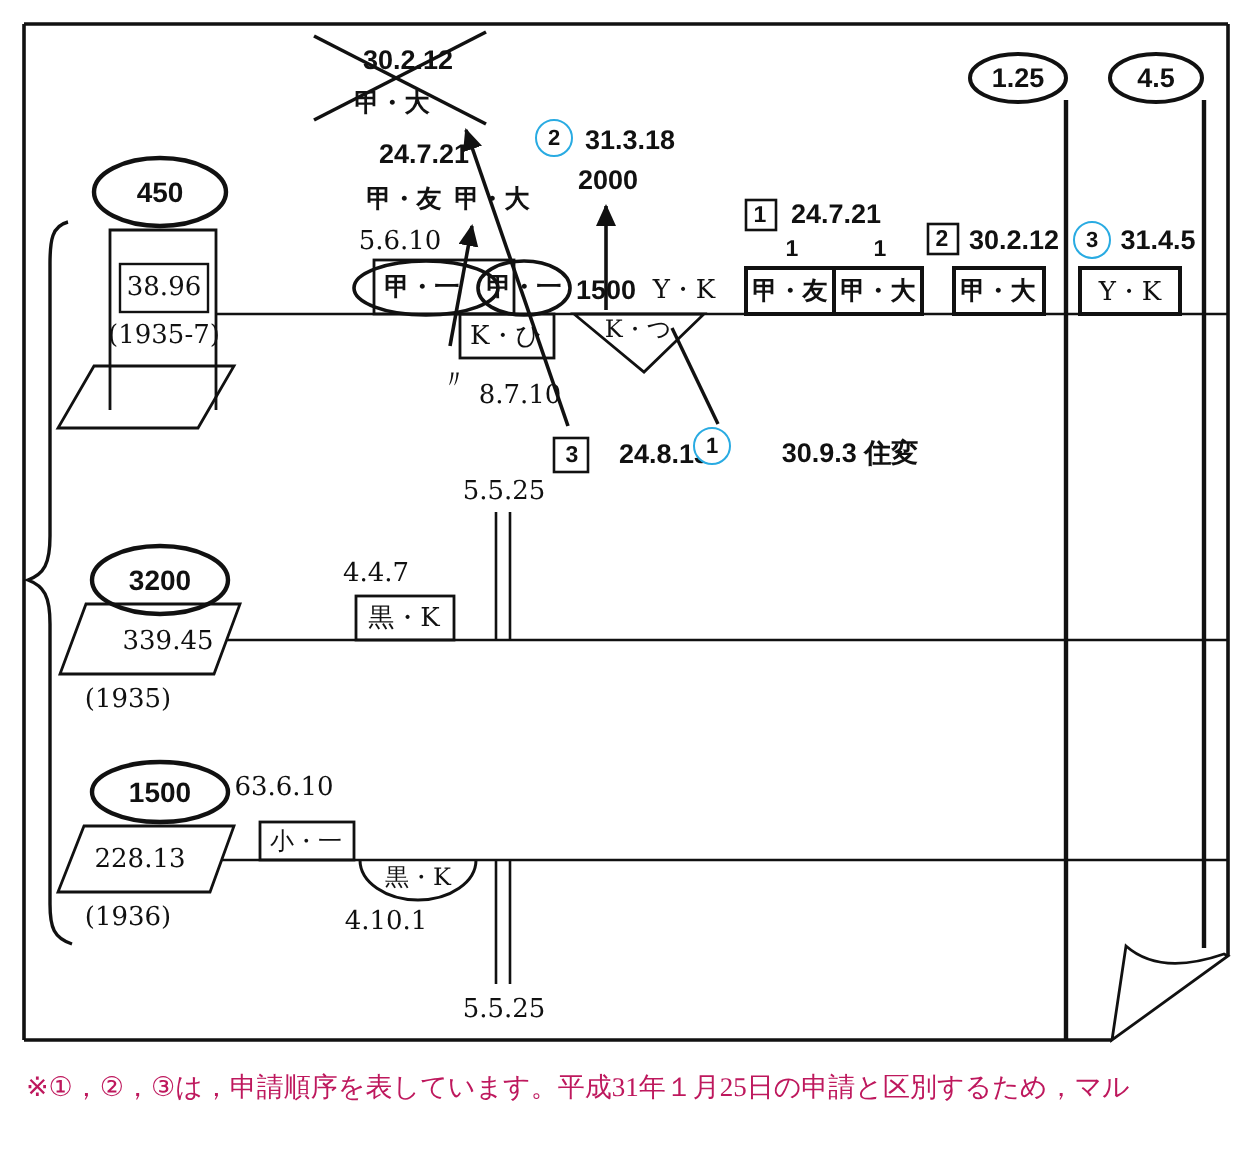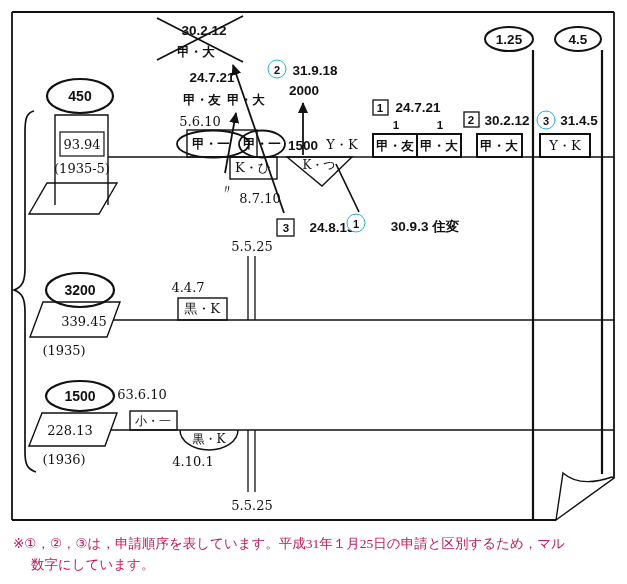--- a/index.html
+++ b/index.html
@@ -101,21 +101,21 @@
   <div class="t go" style="left:202px;top:100px">甲・友</div>
   <div class="t go" style="left:246px;top:100px">甲・大</div>
   <div class="t serif" style="left:200px;top:121px">5.6.10</div>
 
   <div class="t go" style="left:211px;top:144px">甲・一</div>
   <div class="t go" style="left:262px;top:144px">甲・一</div>
   <div class="t serif" style="left:253px;top:168px">K・ひ</div>
   <div class="t serif" style="left:227px;top:190px">〃</div>
 
   <div class="circ" style="left:277px;top:69px">2</div>
-  <div class="t sans" style="left:315px;top:70px">31.9.18</div>
+  <div class="t sans" style="left:315px;top:70px">31.3.18</div>
   <div class="t sans" style="left:304px;top:90px">2000</div>
 
   <div class="t sans" style="left:303px;top:145px">1500</div>
   <div class="t serif" style="left:342px;top:145px">Y・K</div>
   <div class="t serif-sm" style="left:319px;top:165px">K・つ</div>
   <div class="t serif" style="left:260px;top:198px">8.7.10</div>
 
   <div class="t sans-sm" style="left:286px;top:228px">3</div>
   <div class="t sans" style="left:332px;top:227px">24.8.13</div>
 
@@ -137,33 +137,32 @@
   <div class="t go" style="left:499px;top:146px">甲・大</div>
 
   <div class="circ" style="left:546px;top:120px">3</div>
   <div class="t sans" style="left:579px;top:120px">31.4.5</div>
   <div class="t serif" style="left:565px;top:146px">Y・K</div>
 
   <div class="t sans" style="left:509px;top:39px">1.25</div>
   <div class="t sans" style="left:578px;top:39px">4.5</div>
 
   <div class="t num" style="left:80px;top:96px">450</div>
-  <div class="t serif" style="left:82px;top:144px">93.94</div>
-  <div class="t serif" style="left:82px;top:168px">(1935-5)</div>
+  <div class="t serif" style="left:82px;top:144px">38.96</div>
+  <div class="t serif" style="left:82px;top:168px">(1935-7)</div>
 
   <div class="t num" style="left:80px;top:290px">3200</div>
   <div class="t serif" style="left:84px;top:321px">339.45</div>
   <div class="t serif" style="left:64px;top:350px">(1935)</div>
   <div class="t serif" style="left:188px;top:287px">4.4.7</div>
   <div class="t serif" style="left:202px;top:309px">黒・K</div>
 
   <div class="t num" style="left:80px;top:396px">1500</div>
   <div class="t serif" style="left:142px;top:394px">63.6.10</div>
   <div class="t serif" style="left:70px;top:430px">228.13</div>
   <div class="t serif" style="left:64px;top:459px">(1936)</div>
   <div class="t serif-sm" style="left:153px;top:421px">小・一</div>
   <div class="t serif-sm" style="left:209px;top:439px">黒・K</div>
   <div class="t serif" style="left:193px;top:461px">4.10.1</div>
 
   <div class="fl" style="left:13px;top:535px">※①，②，③は，申請順序を表しています。平成31年１月25日の申請と区別するため，マル</div>
-  <div class="fl" style="left:31px;top:556px">数字にしています。</div>
 
 </div>
 
 </body></html>

